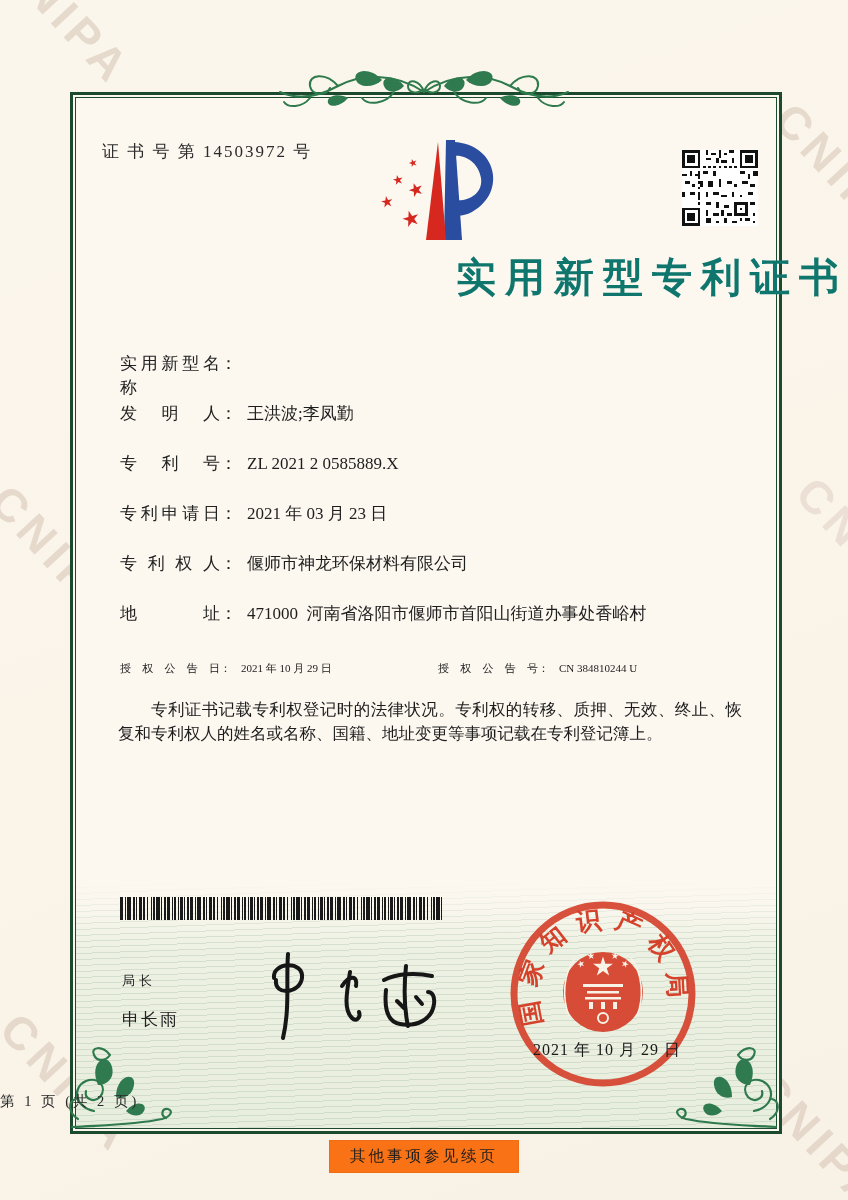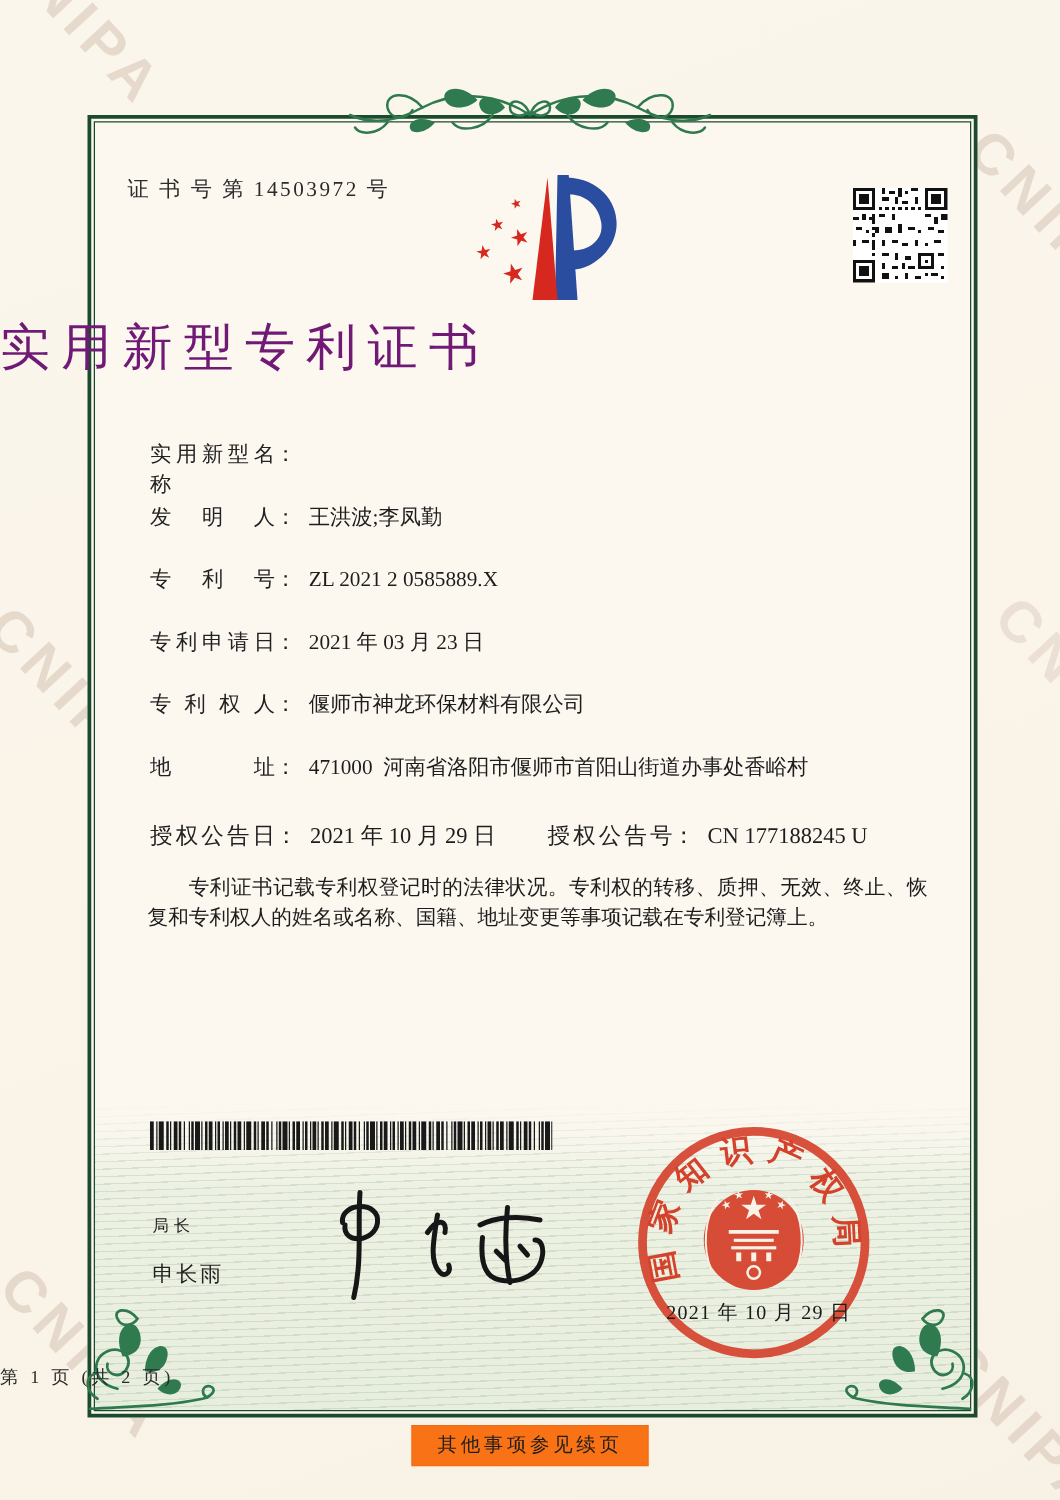--- a/index.html
+++ b/index.html
@@ -31,30 +31,30 @@
       repeating-linear-gradient(178deg,rgba(110,150,118,.20) 0px,rgba(110,150,118,.20) 1px,rgba(255,255,255,0) 1px,rgba(255,255,255,0) 6px),
       linear-gradient(180deg,rgba(231,238,222,0) 0%,rgba(231,238,222,.75) 30%,rgba(229,236,219,.9) 100%);
     -webkit-mask-image:linear-gradient(180deg,transparent 0,black 22%);
             mask-image:linear-gradient(180deg,transparent 0,black 22%);
   }
   
   .cert-no{left:102px;top:140px;font-size:17px;letter-spacing:2px;color:#2b2b2b;z-index:3;}
   .logo{left:350px;top:134px;width:162px;height:114px;z-index:3;}
   .qr{left:682px;top:150px;width:76px;height:76px;z-index:3;}
   .title{
-    left:0;right:0;top:250px;text-align:left;font-size:40px;font-weight:400;
-    letter-spacing:9px;color:#701a75;z-index:3;
+    left:0;right:0;top:250px;text-align:right;font-size:40px;font-weight:700;
+    letter-spacing:9px;color:#0f766e;z-index:3;
   }
   
   .fields{left:120px;top:352px;width:630px;display:flex;flex-direction:column;gap:26px;z-index:3;}
   .frow{height:24px;line-height:24px;font-size:17px;display:flex;}
   .flabel{display:inline-block;width:100px;text-align:justify;text-align-last:justify;color:#222;}
   .fcolon{display:inline-block;margin-right:10px;color:#222;}
   .fvalue{white-space:pre-wrap;color:#1d1d1d;}
-  .grant-row{left:120px;top:656px;width:630px;height:24px;line-height:24px;font-size:18px;z-index:3;}
+  .grant-row{left:120px;top:656px;width:630px;height:24px;line-height:24px;font-size:11px;z-index:3;}
   .grant-right{position:absolute;left:318px;top:0;display:flex;}
   .grant-left{position:absolute;left:0;top:0;display:flex;}
   
   .body-text{left:118px;top:698px;width:624px;font-size:16.5px;line-height:23.5px;color:#1c1c1c;z-index:3;text-align:justify;}
   .body-text p{margin:0 0 6px 0;text-indent:2em;}
   
   .barcode{left:120px;top:897px;width:322px;height:23px;z-index:3;}
   
   .sig-title{left:122px;top:972px;font-size:13px;letter-spacing:4px;z-index:4;}
   .sig-name{left:122px;top:1008px;font-size:17px;letter-spacing:2px;z-index:4;}
@@ -240,21 +240,21 @@
 
 <div class="abs grant-row">
   <div class="grant-left">
     <span class="flabel">授权公告日</span>
       <span class="fcolon">：</span>
     <span class="fvalue">2021 年 10 月 29 日</span>
   </div>
   <div class="grant-right">
     <span class="flabel">授权公告号</span>
       <span class="fcolon">：</span>
-    <span class="fvalue">CN 177188245 U</span>
+    <span class="fvalue">CN 384810244 U</span>
   </div>
 </div>
 
 <div class="abs body-text">
   <p>专利证书记载专利权登记时的法律状况。专利权的转移、质押、无效、终止、恢复和专利权人的姓名或名称、国籍、地址变更等事项记载在专利登记簿上。</p>
 </div>
 
 <svg class="abs barcode" viewBox="0 0 322 23" preserveAspectRatio="none">
   <line x1="0" y1="11.5" x2="322" y2="11.5" stroke="#191919" stroke-width="23" stroke-dasharray="3 2 1 1 4 2 2 1 1 2 3 1 2 2 1 3 1 1 2 1 4 1 1 2 2 1 3 2 1 1 2 2 1 1 3 1 1 2 2 1"></line>
 </svg>

